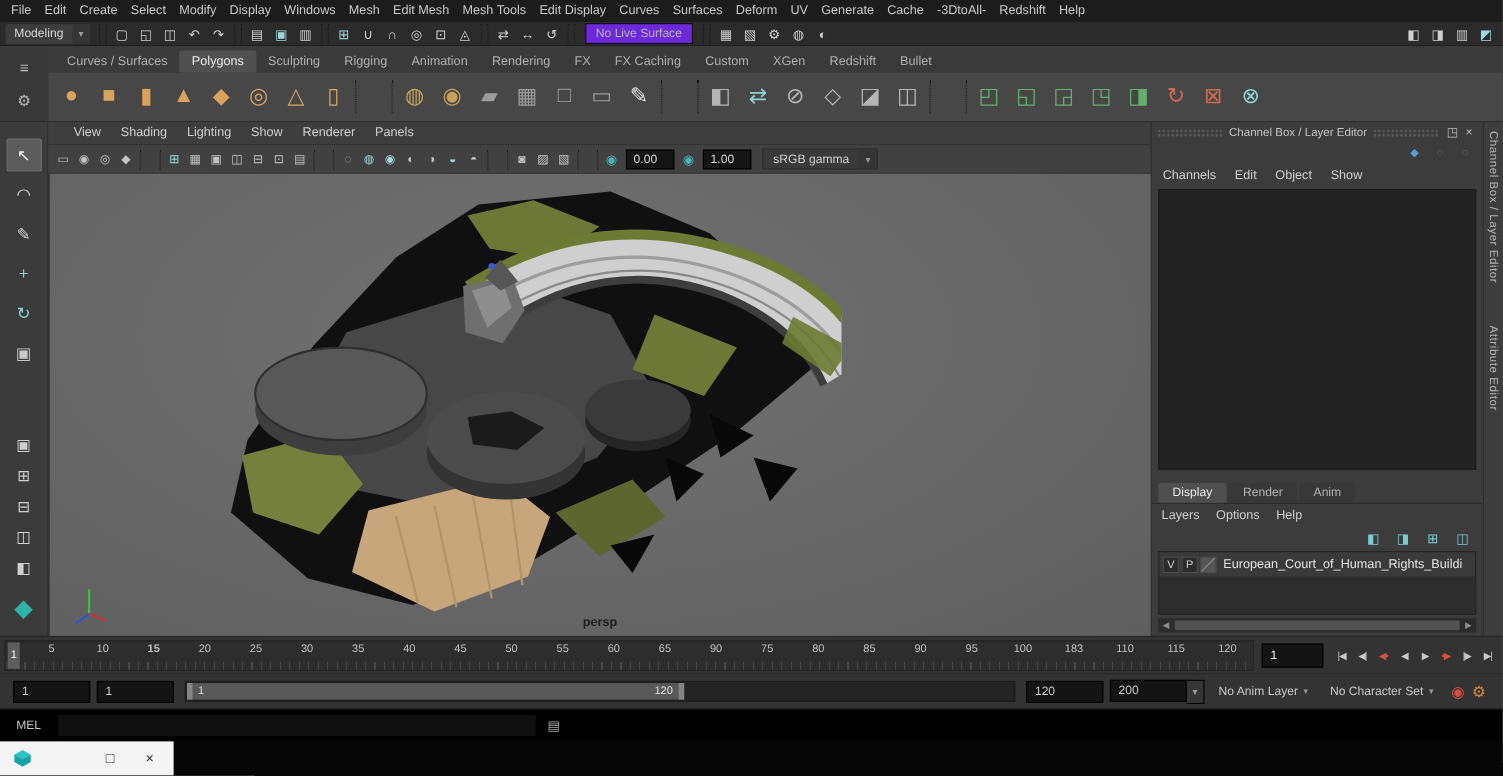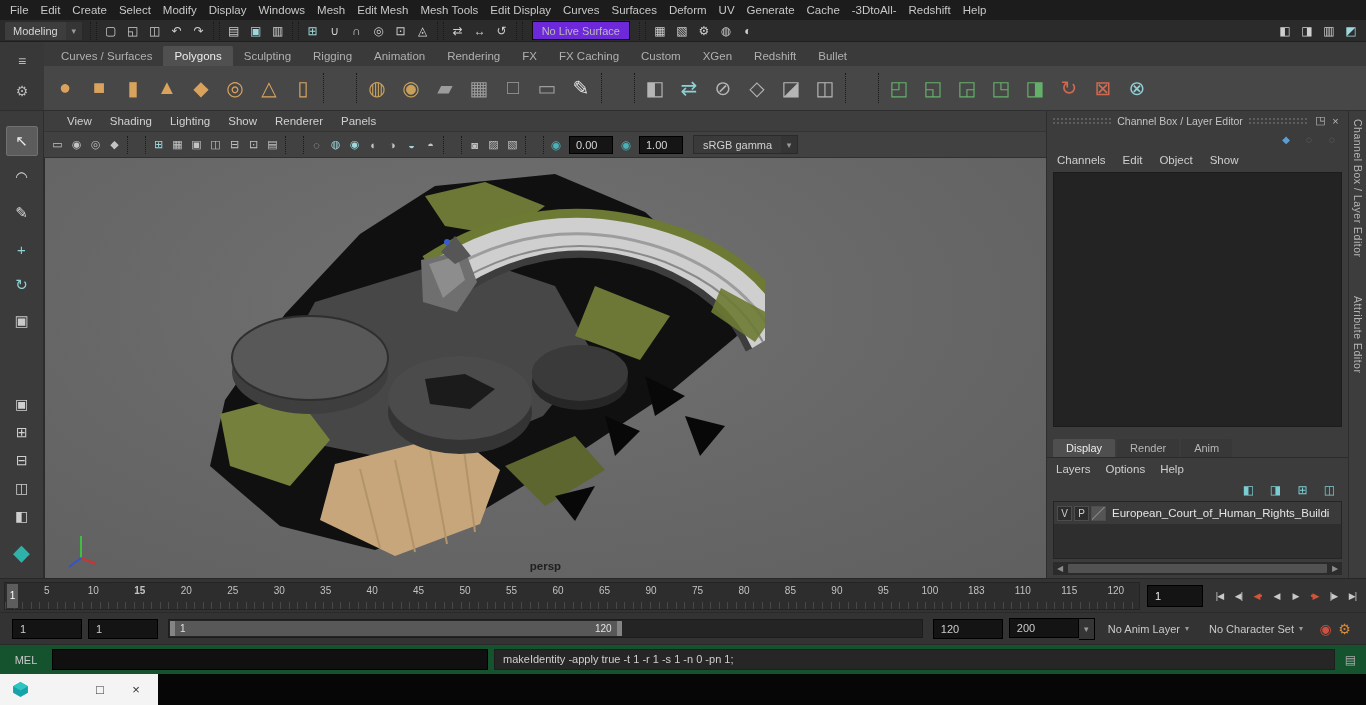--- a/index.html
+++ b/index.html
@@ -108,21 +108,21 @@
   .rs-handle { width:5px; align-self:stretch; background:#848484; flex:none; }
   .rs-lab { font-size:10px; color:#e0e0e0; padding:0 5px; }
   .rs-bar .spacer { flex:1; }
   .field-dd { display:flex; flex:none; }
   .field-dd .dd-arrow { height:22px; border:1px solid #000; border-left:none; }
   .flat-dd { display:flex; align-items:center; gap:5px; padding:0 7px; color:#c9c9c9; flex:none; font-size:11px; }
   .flat-dd .arr { color:#999; font-size:8px; }
   .circ { width:19px; height:19px; display:flex; align-items:center; justify-content:center; font-size:14px; flex:none; }
 
   
-  .cmdline { height:30px; background:#14532d; border-top:1px solid #2a2a2a; display:flex; align-items:center; padding:0 6px; gap:6px; flex:none; }
+  .cmdline { height:30px; background:#000000; border-top:1px solid #2a2a2a; display:flex; align-items:center; padding:0 6px; gap:6px; flex:none; }
   .mel-label { width:40px; text-align:center; color:#c9c9c9; font-size:11px; flex:none; }
   .mel-input { width:436px; height:21px; background:#101010; border:1px solid #000; color:#dddddd; font-family:"Liberation Sans",sans-serif; font-size:11px; padding:0 5px; flex:none; }
   .mel-echo { flex:1; height:21px; background:#262626; border:1px solid #1e1e1e; color:#cfcfcf; line-height:19px; padding:0 8px; white-space:nowrap; overflow:hidden; font-size:11px; }
   .cmd-icon { width:19px; height:19px; display:flex; align-items:center; justify-content:center; color:#aaa; font-size:12px; flex:none; }
 
   
   .taskbar { height:31px; background:#000; display:flex; flex:none; }
   .tb-white { width:158px; background:#f4f4f4; display:flex; align-items:center; padding:0 12px; }
   .tb-white .spacer { flex:1; }
   .tb-btn { width:20px; height:20px; display:flex; align-items:center; justify-content:center; font-size:13px; color:#333; margin-left:16px; }
@@ -532,21 +532,20 @@
     <div class="iconrow">
 
     <span class="circ" style="color: rgb(207, 80, 64);">◉</span>
         <span class="circ" style="color: rgb(217, 138, 58);">⚙</span>
       </div>
   </div>
 
   <div class="cmdline">
     <span class="mel-label">MEL</span>
     <input class="mel-input" type="text" style="">
-    <div class="mel-echo">makeIdentity -apply true -t 1 -r 1 -s 1 -n 0 -pn 1;</div>
     <span class="cmd-icon">▤</span>
   </div>
 
   <div class="taskbar">
     <div class="tb-white">
       <svg width="17" height="17" viewBox="0 0 16 16">
         <polygon points="8,1 15,5 15,11 8,15 1,11 1,5" fill="#17a2a8"></polygon>
         <polygon points="8,1 15,5 8,9 1,5" fill="#2fc4c4"></polygon>
       </svg>
       <div class="spacer"></div>

